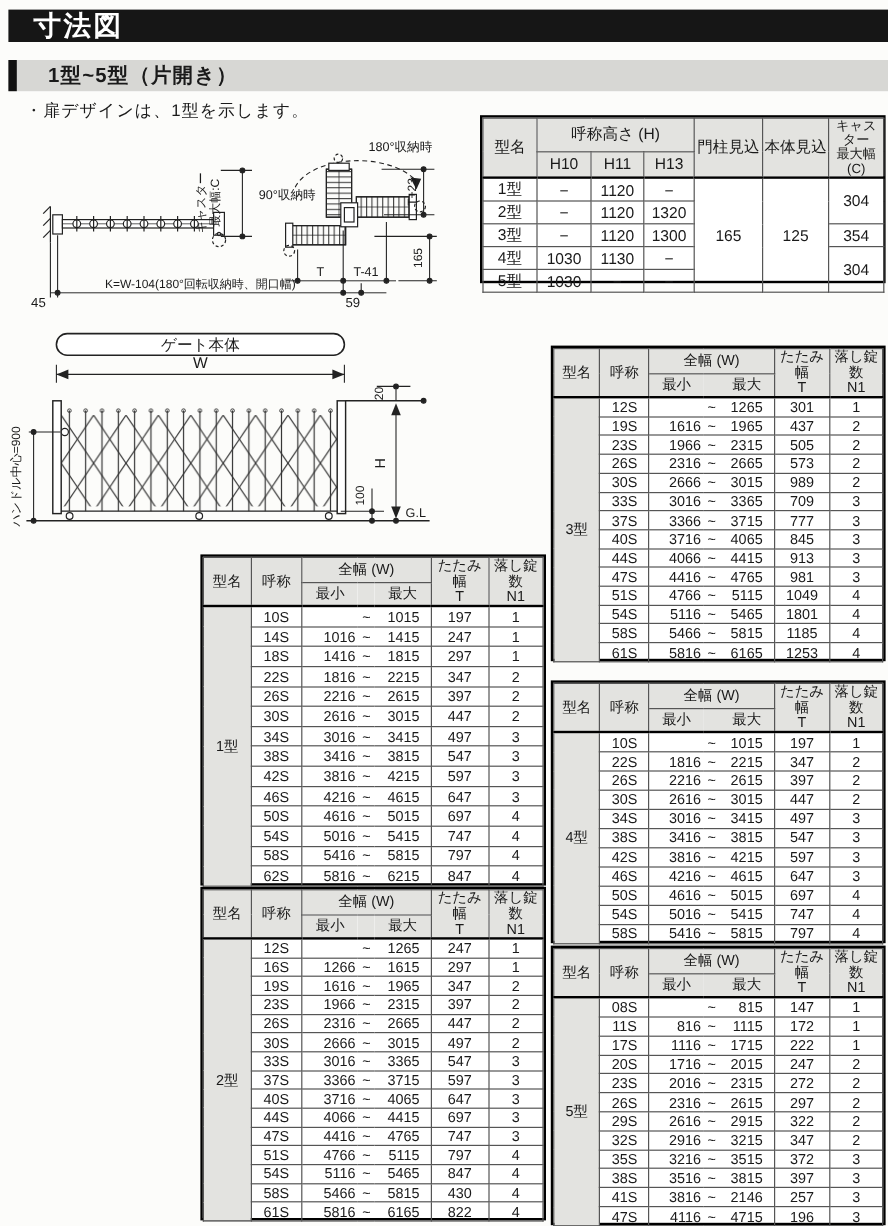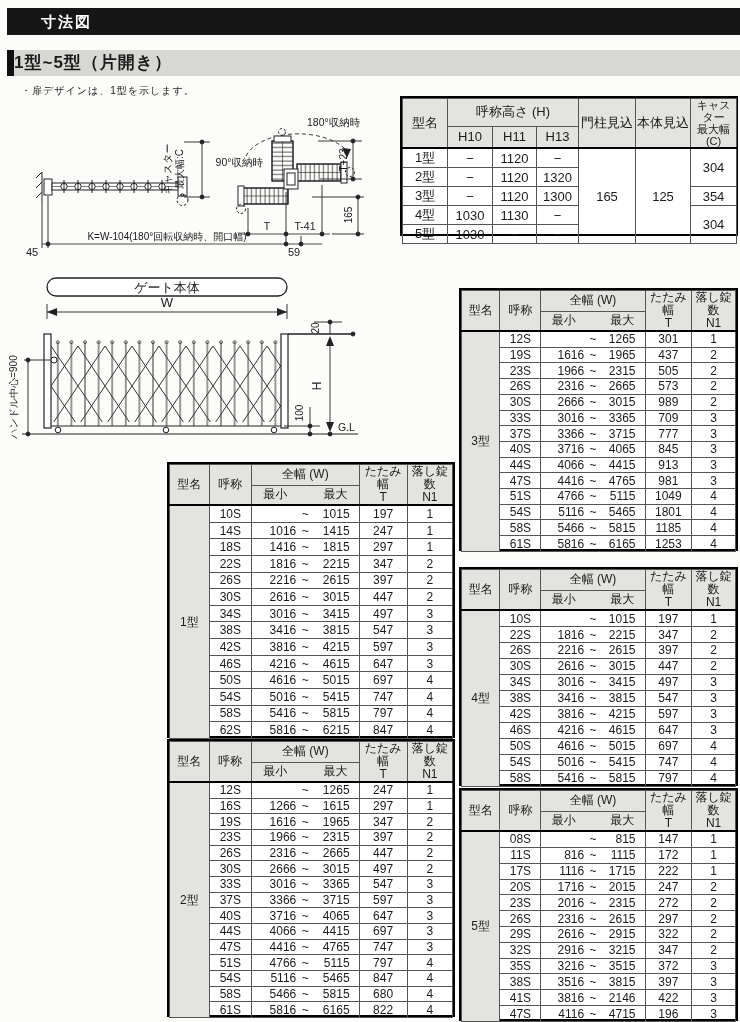--- a/index.html
+++ b/index.html
@@ -10,30 +10,30 @@
     font-family: "Liberation Sans", "DejaVu Sans", sans-serif;
     color: #1a1a1a;
     overflow: hidden;
   }
   .abs { position:absolute; }
 
   
   #title-bar {
     left:7px; top:8px; width:733px; height:27px;
     background:#161616; color:#fff;
-    font-size:15px; font-weight:bold; line-height:27px;
-    padding-left:34px; letter-spacing:2px;
+    font-size:23px; font-weight:bold; line-height:27px;
+    padding-left:21px; letter-spacing:2px;
   }
   #subheader {
     left:7px; top:50px; width:733px; height:26px;
     background:#d7d7d4; border-left:7px solid #111;
     font-size:17px; font-weight:bold; line-height:26px;
-    padding-left:0; letter-spacing:1px;
+    padding-left:26px; letter-spacing:1px;
   }
-  #note { left:21px; top:84px; font-size:10px; letter-spacing:1px; }
+  #note { left:21px; top:84px; font-size:14px; letter-spacing:1px; }
 
   
   table { border-collapse: collapse; width:100%; height:100%; table-layout: fixed; }
   th, td { border:1px solid #555; text-align:center; vertical-align:middle; overflow:hidden; }
   thead th { background:#e3e3e0; font-weight:normal; }
   .tbl-wrap { border:2px solid #000; background:#fff; }
   thead tr.hr2 th, thead th[rowspan] { border-bottom:2px solid #000; }
   .pre { white-space: pre-line; }
 
   
@@ -593,21 +593,21 @@
           <td class="tilde nb-l nb-r">~</td>
           <td class="max nb-l">5465</td>
           <td class="fold">847</td>
           <td class="lock">4</td>
         </tr>
         <tr>
           <td class="call">58S</td>
           <td class="min nb-r">5466</td>
           <td class="tilde nb-l nb-r">~</td>
           <td class="max nb-l">5815</td>
-          <td class="fold">680</td>
+          <td class="fold">430</td>
           <td class="lock">4</td>
         </tr>
         <tr>
           <td class="call">61S</td>
           <td class="min nb-r">5816</td>
           <td class="tilde nb-l nb-r">~</td>
           <td class="max nb-l">6165</td>
           <td class="fold">822</td>
           <td class="lock">4</td>
         </tr>
@@ -988,21 +988,21 @@
           <td class="tilde nb-l nb-r">~</td>
           <td class="max nb-l">3815</td>
           <td class="fold">397</td>
           <td class="lock">3</td>
         </tr>
         <tr>
           <td class="call">41S</td>
           <td class="min nb-r">3816</td>
           <td class="tilde nb-l nb-r">~</td>
           <td class="max nb-l">2146</td>
-          <td class="fold">422</td>
+          <td class="fold">257</td>
           <td class="lock">3</td>
         </tr>
         <tr>
           <td class="call">47S</td>
           <td class="min nb-r">4116</td>
           <td class="tilde nb-l nb-r">~</td>
           <td class="max nb-l">4715</td>
           <td class="fold">196</td>
           <td class="lock">3</td>
         </tr>

